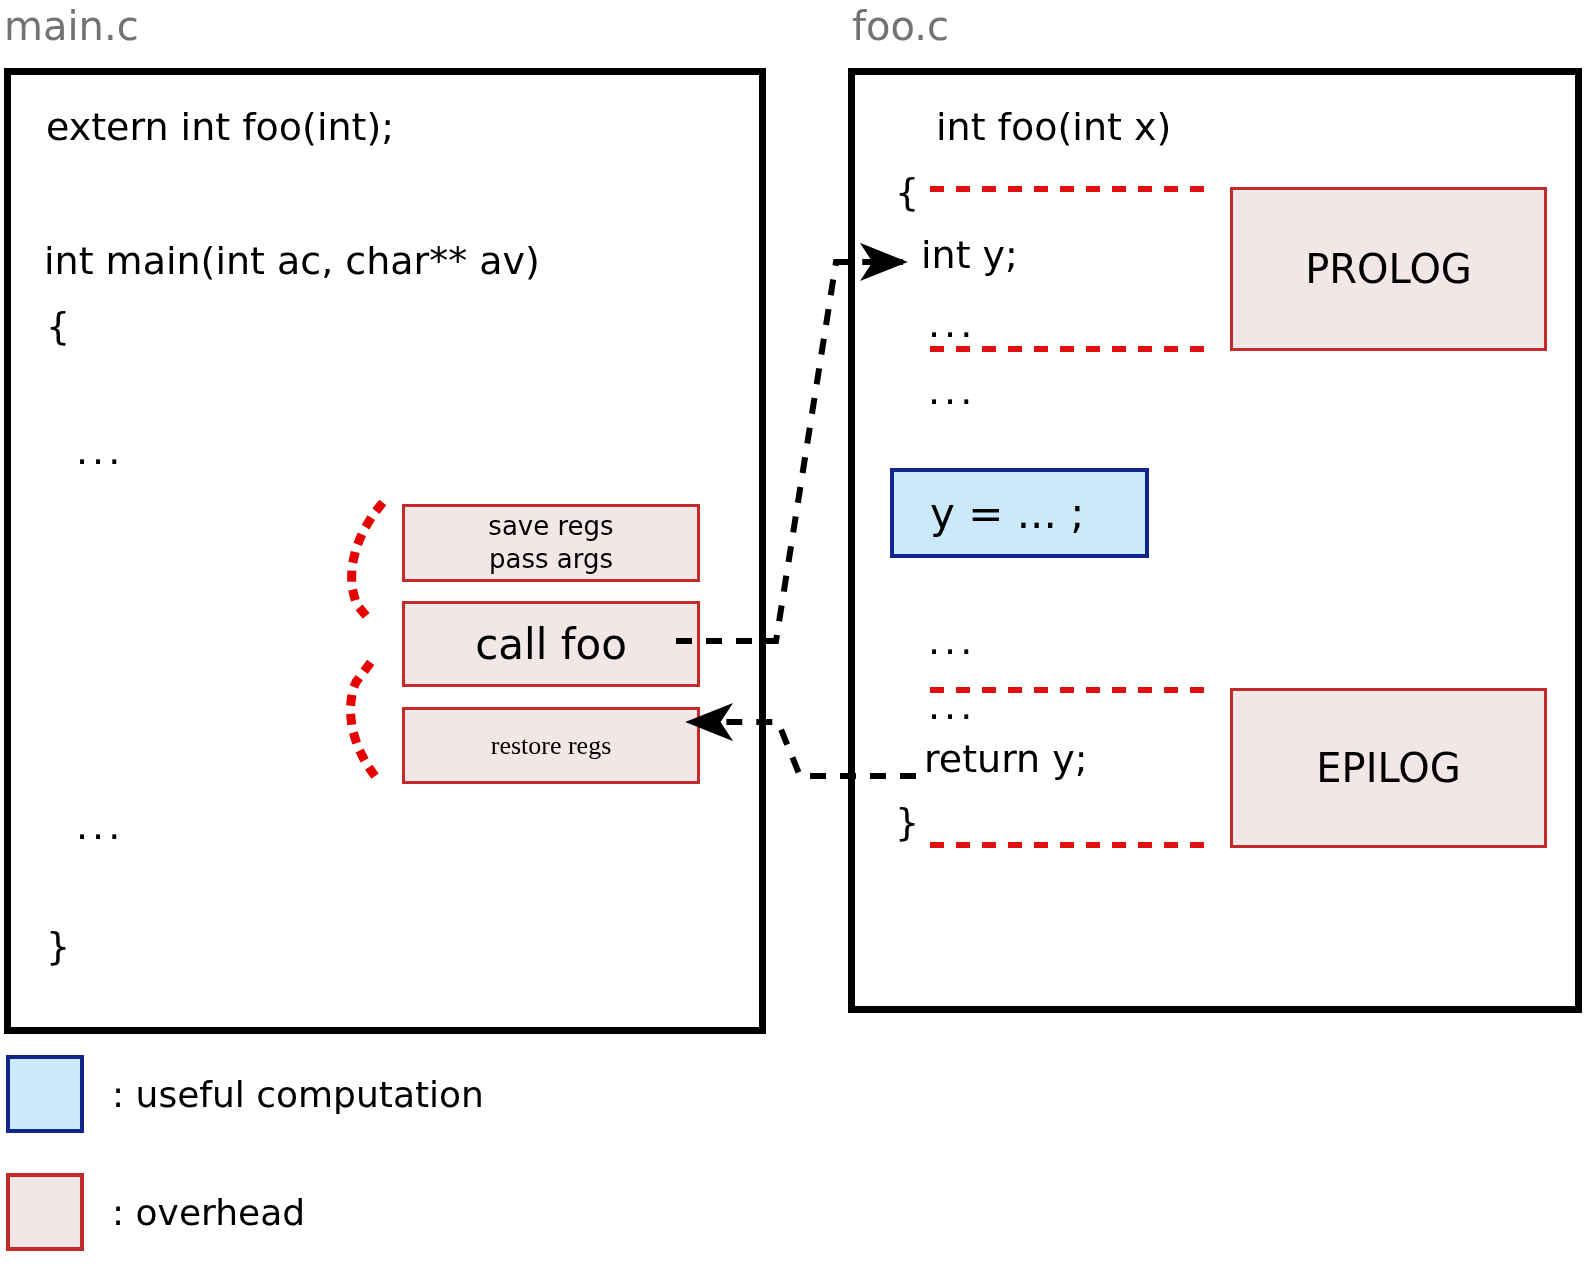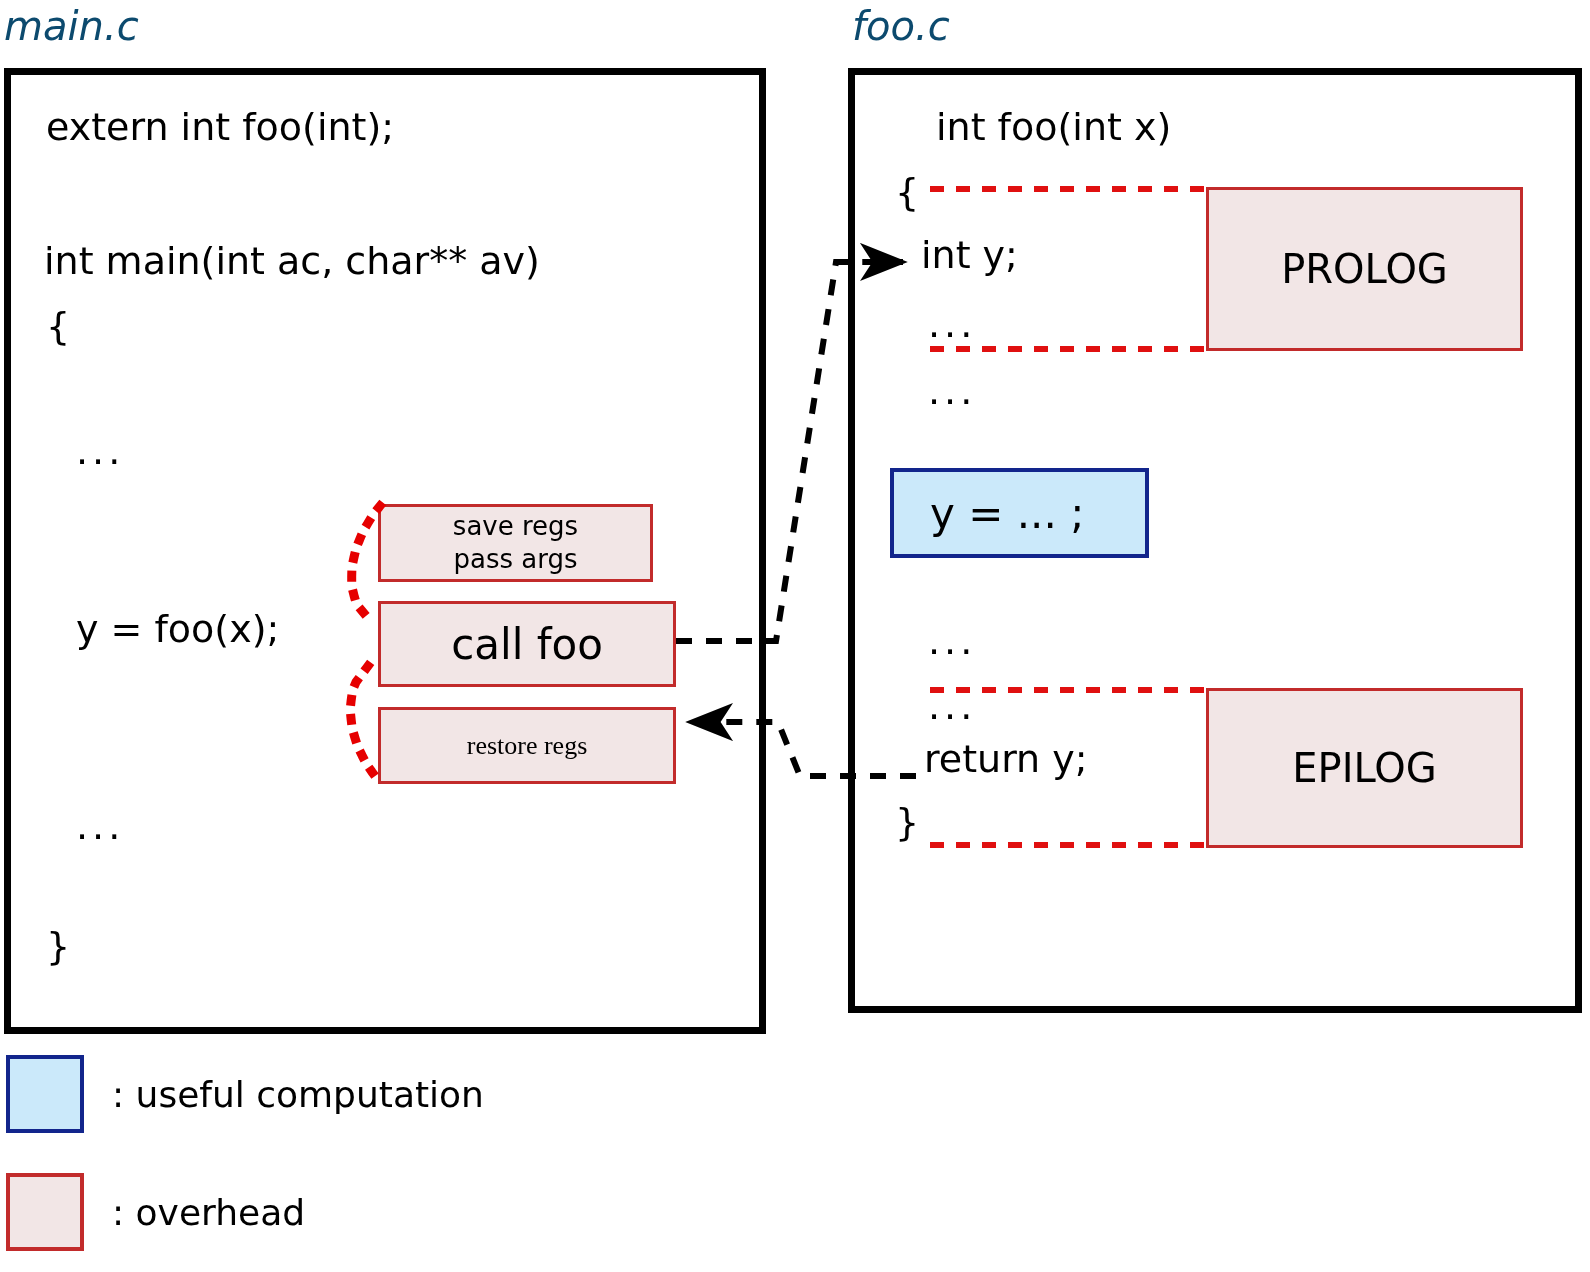--- a/index.html
+++ b/index.html
@@ -19,24 +19,23 @@
     position: absolute;
     left: 0; top: 0;
     width: 1590px;
     height: 1272px;
   }
 
   
   .file-caption {
     position: absolute;
     font-family: "DejaVu Sans", sans-serif;
-    font-style: italic;
     font-size: 40px;
     line-height: 44px;
-    color: #0c4a6e;
+    color: #737373;
     white-space: nowrap;
   }
   #caption-main { left: 4px;   top: 4px; }
   #caption-foo  { left: 852px; top: 4px; }
 
   
   .panel {
     position: absolute;
     border: 7px solid #000000;
     background: #ffffff;
@@ -84,33 +83,34 @@
     position: absolute;
     background: #f2e6e6;
     border: 3px solid #c22b2b;
     box-sizing: border-box;
     display: flex;
     align-items: center;
     justify-content: center;
     font-family: "DejaVu Sans", sans-serif;
     color: #000000;
     text-align: center;
+    margin-left: 24px;
   }
   .use-box {
     position: absolute;
     background: #cbe9fa;
     border: 4px solid #12258c;
     box-sizing: border-box;
     display: flex;
     align-items: center;
     font-family: "DejaVu Sans", sans-serif;
     color: #000000;
   }
 
-  #box-save    { left: 378px; top: 504px; width: 275px; height: 78px;
+  #box-save    { left: 378px; top: 504px; width: 298px; height: 78px;
                  font-size: 26px; line-height: 33px; }
   #box-call    { left: 378px; top: 601px; width: 298px; height: 86px;
                  font-size: 42px; }
   #box-restore { left: 378px; top: 707px; width: 298px; height: 77px;
                  font-size: 26px; font-family: Liberation Serif, serif; }
   #box-prolog  { left: 1206px; top: 187px; width: 317px; height: 164px;
                  font-size: 40px; }
   #box-epilog  { left: 1206px; top: 688px; width: 317px; height: 160px;
                  font-size: 40px; align-items: center; }
   #box-useful  { left: 890px; top: 468px; width: 259px; height: 90px;
@@ -156,21 +156,20 @@
   <div class="file-caption" id="caption-main">main.c</div>
   <div class="file-caption" id="caption-foo">foo.c</div>
 
   <div class="panel" id="panel-main"></div>
   <div class="panel" id="panel-foo"></div>
 
   <div class="code" id="m-extern">extern int foo(int);</div>
   <div class="code" id="m-sig">int main(int ac, char** av)</div>
   <div class="code" id="m-open">{</div>
   <div class="code small-dots" id="m-dots1">...</div>
-  <div class="code" id="m-call">y = foo(x);</div>
   <div class="code small-dots" id="m-dots2">...</div>
   <div class="code" id="m-close">}</div>
 
   <div class="code" id="f-sig">int foo(int x)</div>
   <div class="code" id="f-open">{</div>
   <div class="code" id="f-inty">int y;</div>
   <div class="code small-dots" id="f-dots1">...</div>
   <div class="code small-dots" id="f-dots2">...</div>
   <div class="code small-dots" id="f-dots3">...</div>
   <div class="code small-dots" id="f-dots4">...</div>

